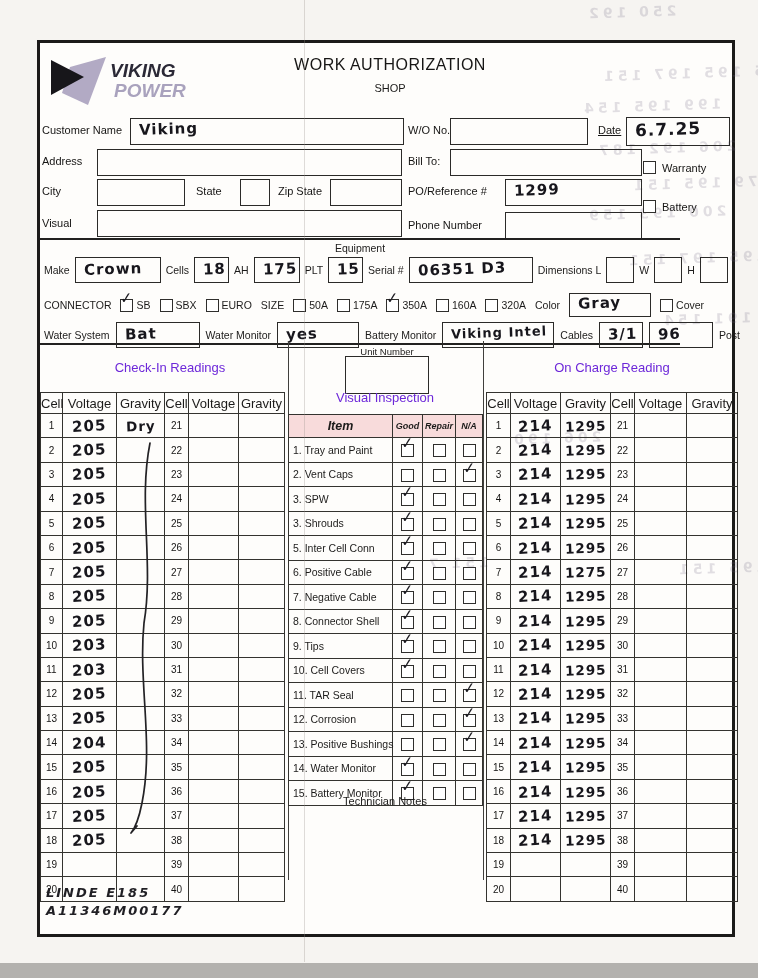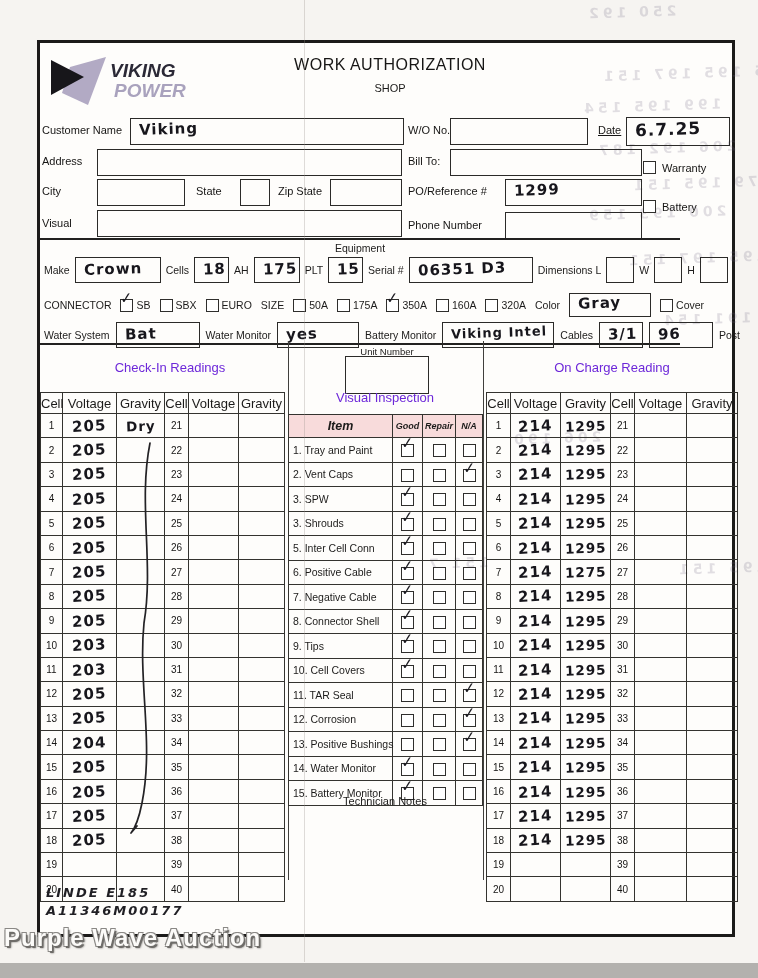--- a/index.html
+++ b/index.html
@@ -743,16 +743,15 @@
             <td class=""></td>
             <td class=""></td>
           </tr>
         </tbody>
     </table>
 
     <div class="footer-note" style="top:842px;">LINDE E185</div>
     <div class="footer-note" style="top:860px;">A11346M00177</div>
   </div>
 
-  <div class="watermark">Purple Wave Auction</div>
   <div class="scan-bottom"></div>
 <span class="ghost" style="left: 585px; top: 4px;">250 192</span>
   </div>
 
 </body></html>

